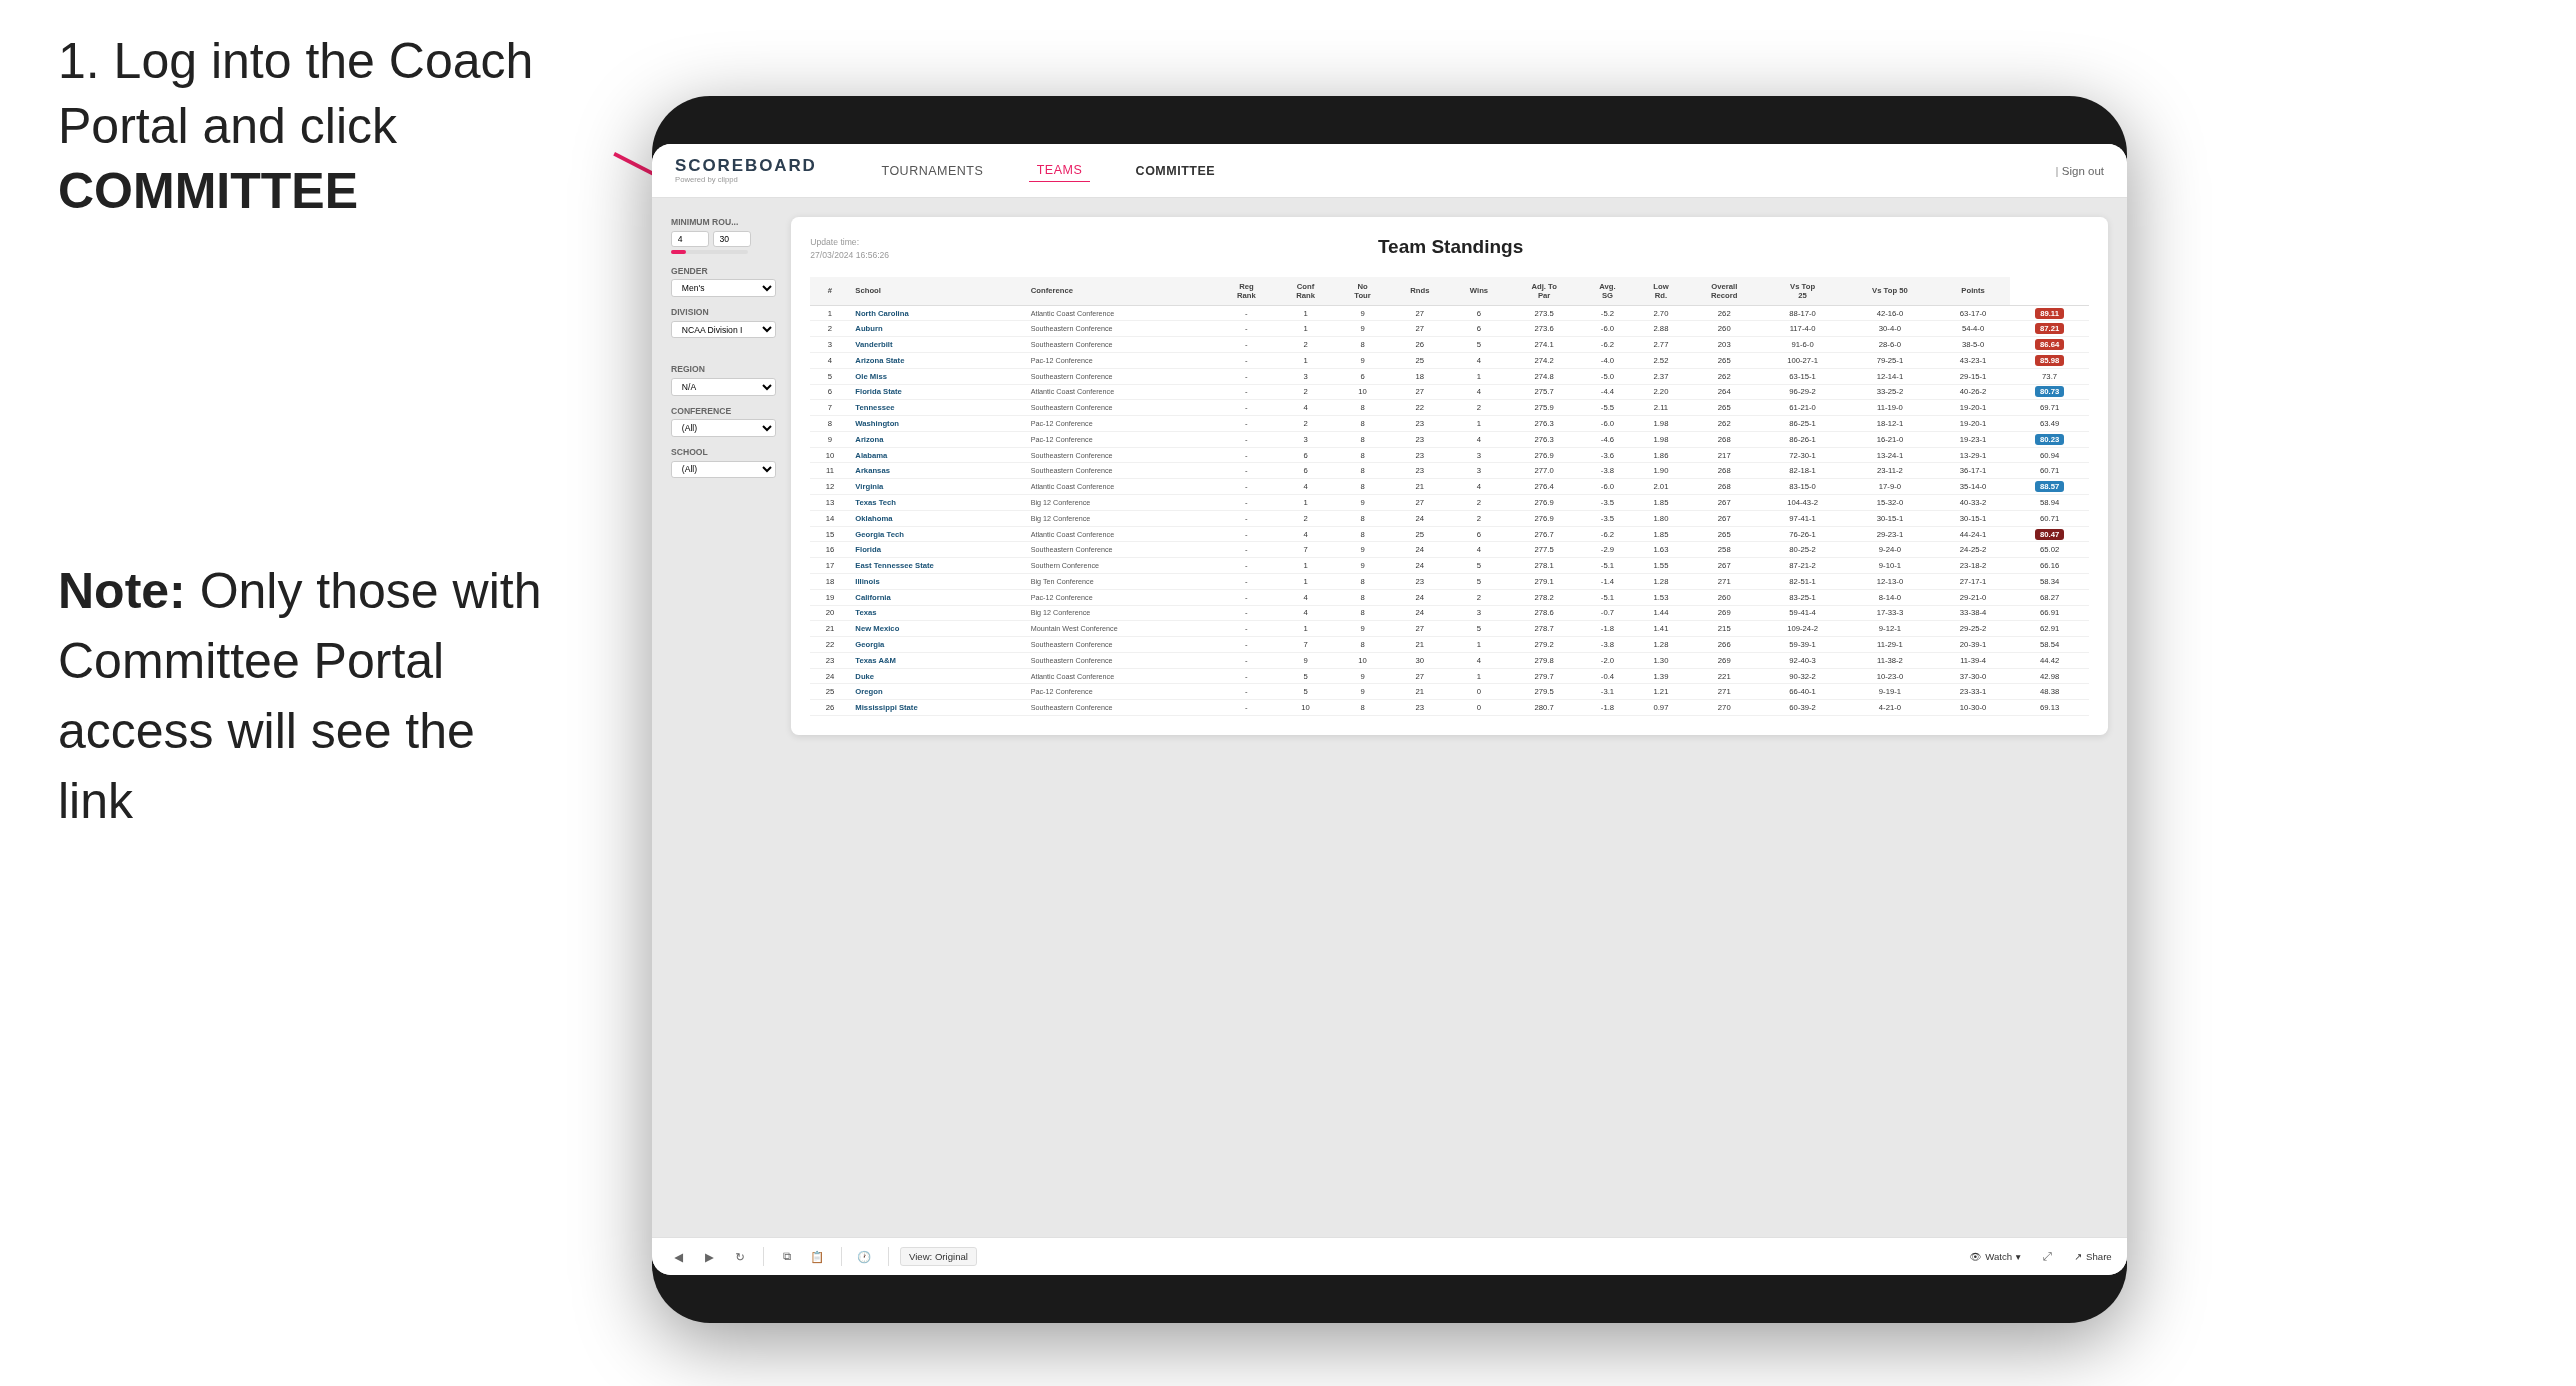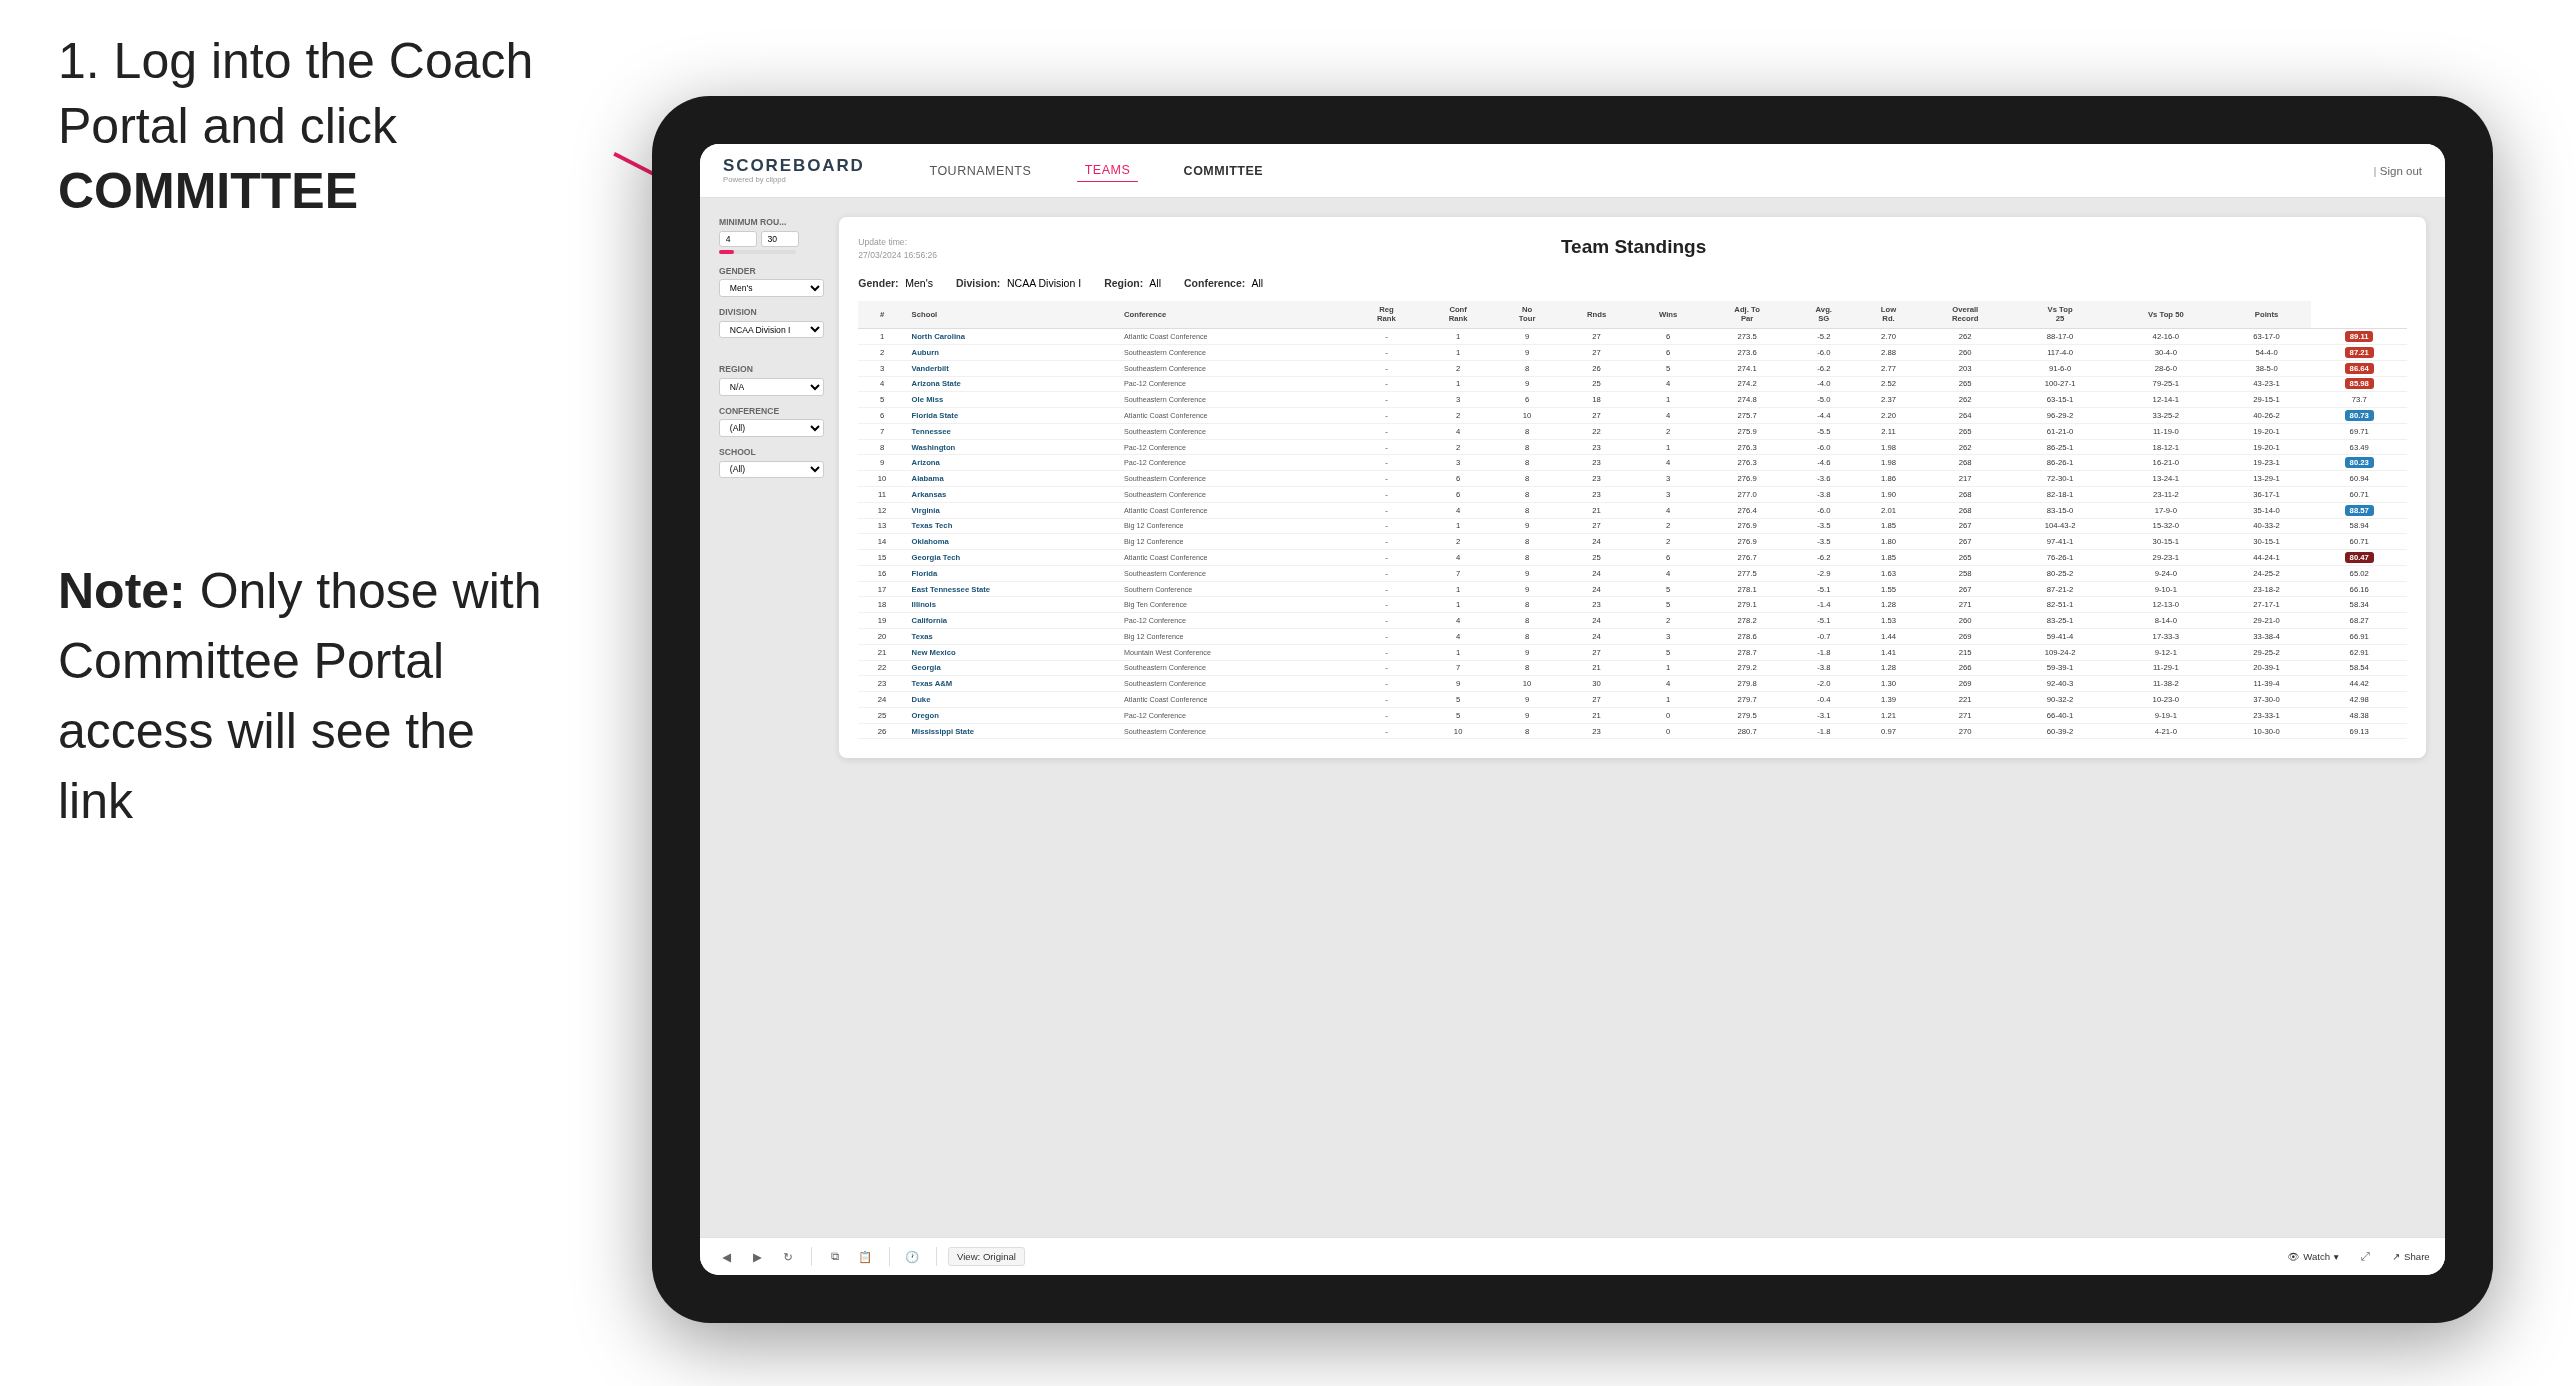--- a/index.html
+++ b/index.html
@@ -56,21 +56,21 @@
       width: 556px;
       height: 268px;
       pointer-events: none;
     }
 
     
     .tablet-frame {
       position: absolute;
       top: 96px;
       left: 652px;
-      width: 1841px;
+      width: 1475px;
       height: 1227px;
       background: #1a1a1a;
       border-radius: 58px;
       box-shadow: 0 19px 77px rgba(0,0,0,0.4);
       display: flex;
       align-items: center;
       justify-content: center;
     }
 
     .tablet-screen {
@@ -497,38 +497,20 @@
         </div>
       </div>
 
       <div class="standings-panel">
         <div class="panel-header">
           <div class="update-time" style="white-space:pre-line;">Update time:
 27/03/2024 16:56:26</div>
           <div class="panel-title">Team Standings</div>
         </div>
 
-        <div class="filter-row">
-          <div class="filter-item">
-            <span>Gender:</span>
-            <value>Men's</value>
-          </div>
-          <div class="filter-item">
-            <span>Division:</span>
-            <value>NCAA Division I</value>
-          </div>
-          <div class="filter-item">
-            <span>Region:</span>
-            <value>All</value>
-          </div>
-          <div class="filter-item">
-            <span>Conference:</span>
-            <value>All</value>
-          </div>
-        </div>
 
         <table class="standings-table">
           <thead>
             <tr>
               <th>#</th>
               <th class="left">School</th>
               <th class="left">Conference</th>
               <th>Reg<br>Rank</th>
               <th>Conf<br>Rank</th>
               <th>No<br>Tour</th>

